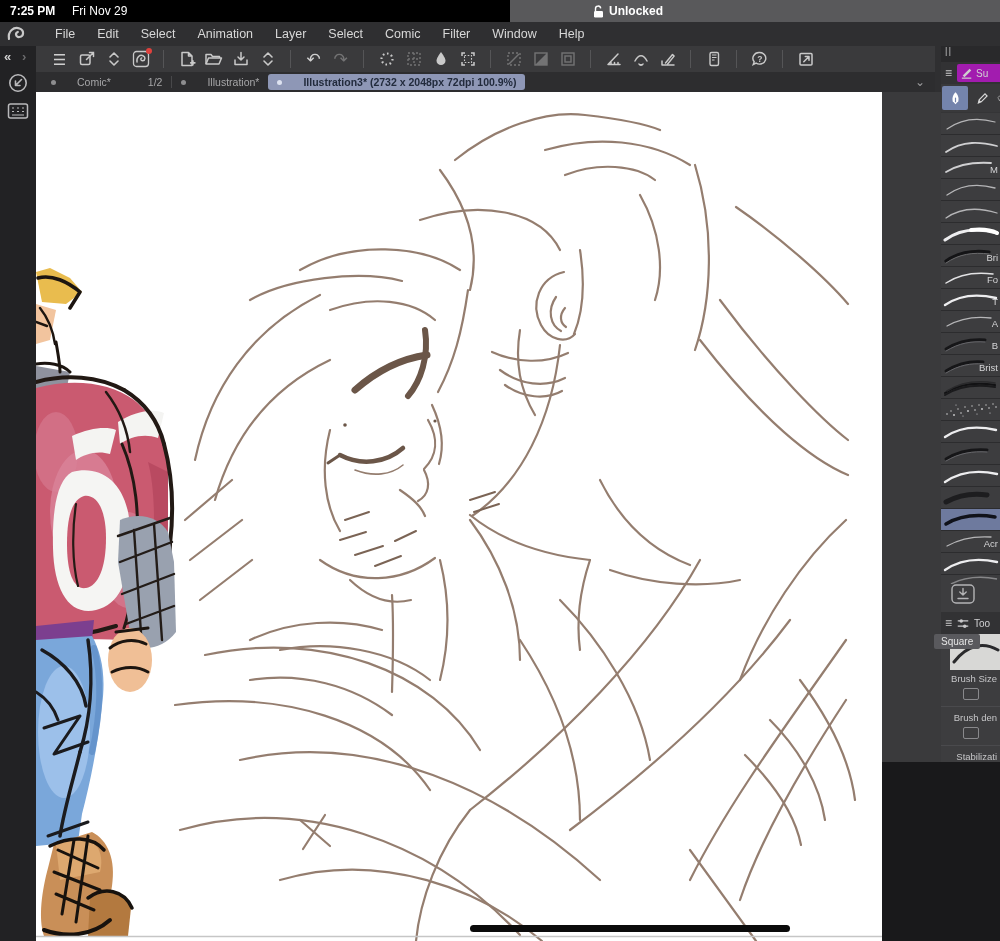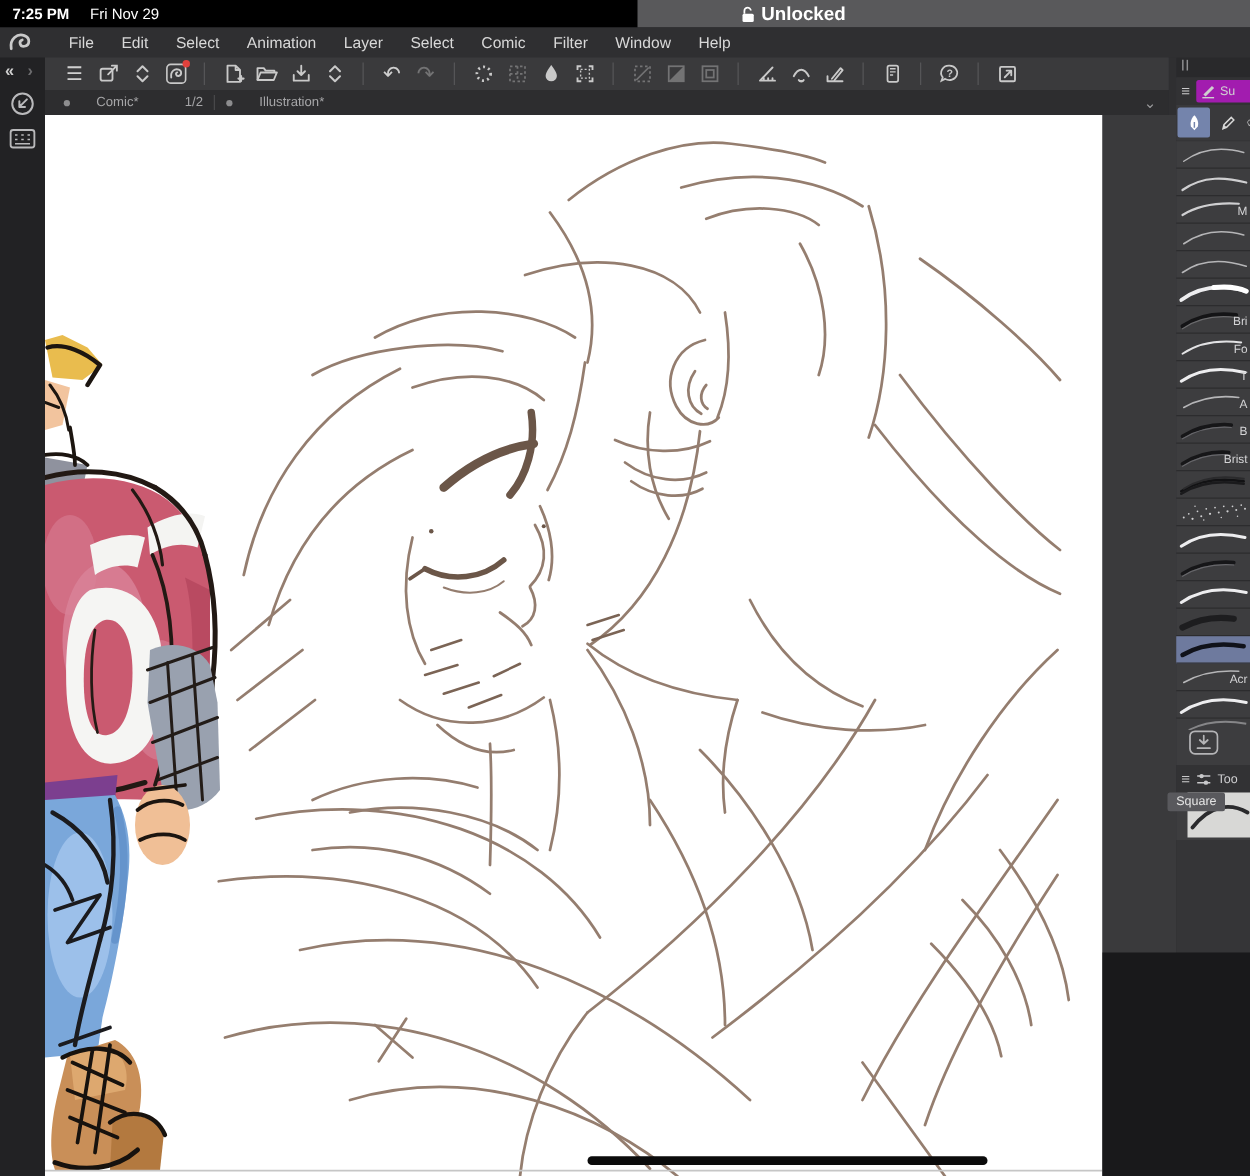--- a/index.html
+++ b/index.html
@@ -74,21 +74,21 @@
   <div class="abs" id="status-right"></div>
   <span class="stxt" style="left:10px">7:25 PM</span>
   <span class="stxt" style="left:72px;font-weight:normal">Fri Nov 29</span>
   <div id="lock-group">
     <span>
       <svg width="11" height="13" viewBox="0 0 11 13">
           <path d="M2.5,6 V4 a2.6,2.6 0 0 1 5.2,-0.6" fill="none" stroke="#fff" stroke-width="1.4"></path>
           <rect x="1" y="6" width="9" height="6.5" rx="1.2" fill="#fff"></rect>
         </svg>
     </span>
-    <span style="font-size:15px;font-weight:bold">Unlocked</span>
+    <span style="font-size:12px;font-weight:bold">Unlocked</span>
   </div>
 </div>
 
 <div class="abs" id="menu-bar">
   <span id="csp-logo">
     <svg width="22" height="18" viewBox="0 0 22 18">
         <path d="M3,14 C1.5,6 8,1.5 13.5,3.5 C18.5,5.3 18,11.5 13.5,12 C9.8,12.4 8.8,8 11.8,7" fill="none" stroke="#c9c9c9" stroke-width="2.2" stroke-linecap="round"></path>
       </svg>
   </span>
   <span class="menu-item">File</span>
@@ -242,20 +242,24 @@
 <div class="abs" id="tab-bar">
   <div class="tab">
     <span class="dot"></span>
     <span>Comic*</span>
     <span class="page-ind">1/2</span>
   </div>
   <div class="tab-sep"></div>
   <div class="tab">
     <span class="dot"></span>
     <span>Illustration*</span>
+  </div>
+  <div class="tab active">
+    <span class="dot"></span>
+    <span>Illustration3* (2732 x 2048px 72dpi 100.9%)</span>
   </div>
   <span id="tab-collapse">⌄</span>
 </div>
 
 <div class="abs" id="left-sidebar">
   <span class="ls-chev" style="left:4px;top:3px;color:#d0d0d0">«</span>
   <span class="ls-chev" style="left:22px;top:3px;color:#6c6c6e">›</span>
   <div style="position:absolute;left:7px;top:26px">
     <svg width="22" height="22" viewBox="0 0 22 22" stroke="#b9b9bb" fill="none" stroke-width="1.6" stroke-linecap="round" stroke-linejoin="round">
         <circle cx="11" cy="11" r="8.2"></circle>
@@ -624,16 +628,26 @@
   </div>
 
   <div class="rc" id="tp-preview">
     <div id="tp-lightbox">
       <svg width="50" height="36">
           <path d="M4,28 C18,10 34,8 48,16" fill="none" stroke="#2a2a2c" stroke-width="3" stroke-linecap="round"></path>
         </svg>
     </div>
   </div>
 
+  <div class="rc" id="tp-props">
+    <div class="tp-label">Brush Size</div>
+    <div class="tp-widget"></div>
+    <div class="tp-div"></div>
+    <div class="tp-label">Brush den</div>
+    <div class="tp-widget"></div>
+    <div class="tp-div"></div>
+    <div class="tp-label">Stabilizati</div>
+    <div class="tp-widget"></div>
+  </div>
 </div>
 
 <div class="abs" id="dark-bottom"></div>
 <div class="abs" id="square-badge">Square</div>
 
 </body></html>

